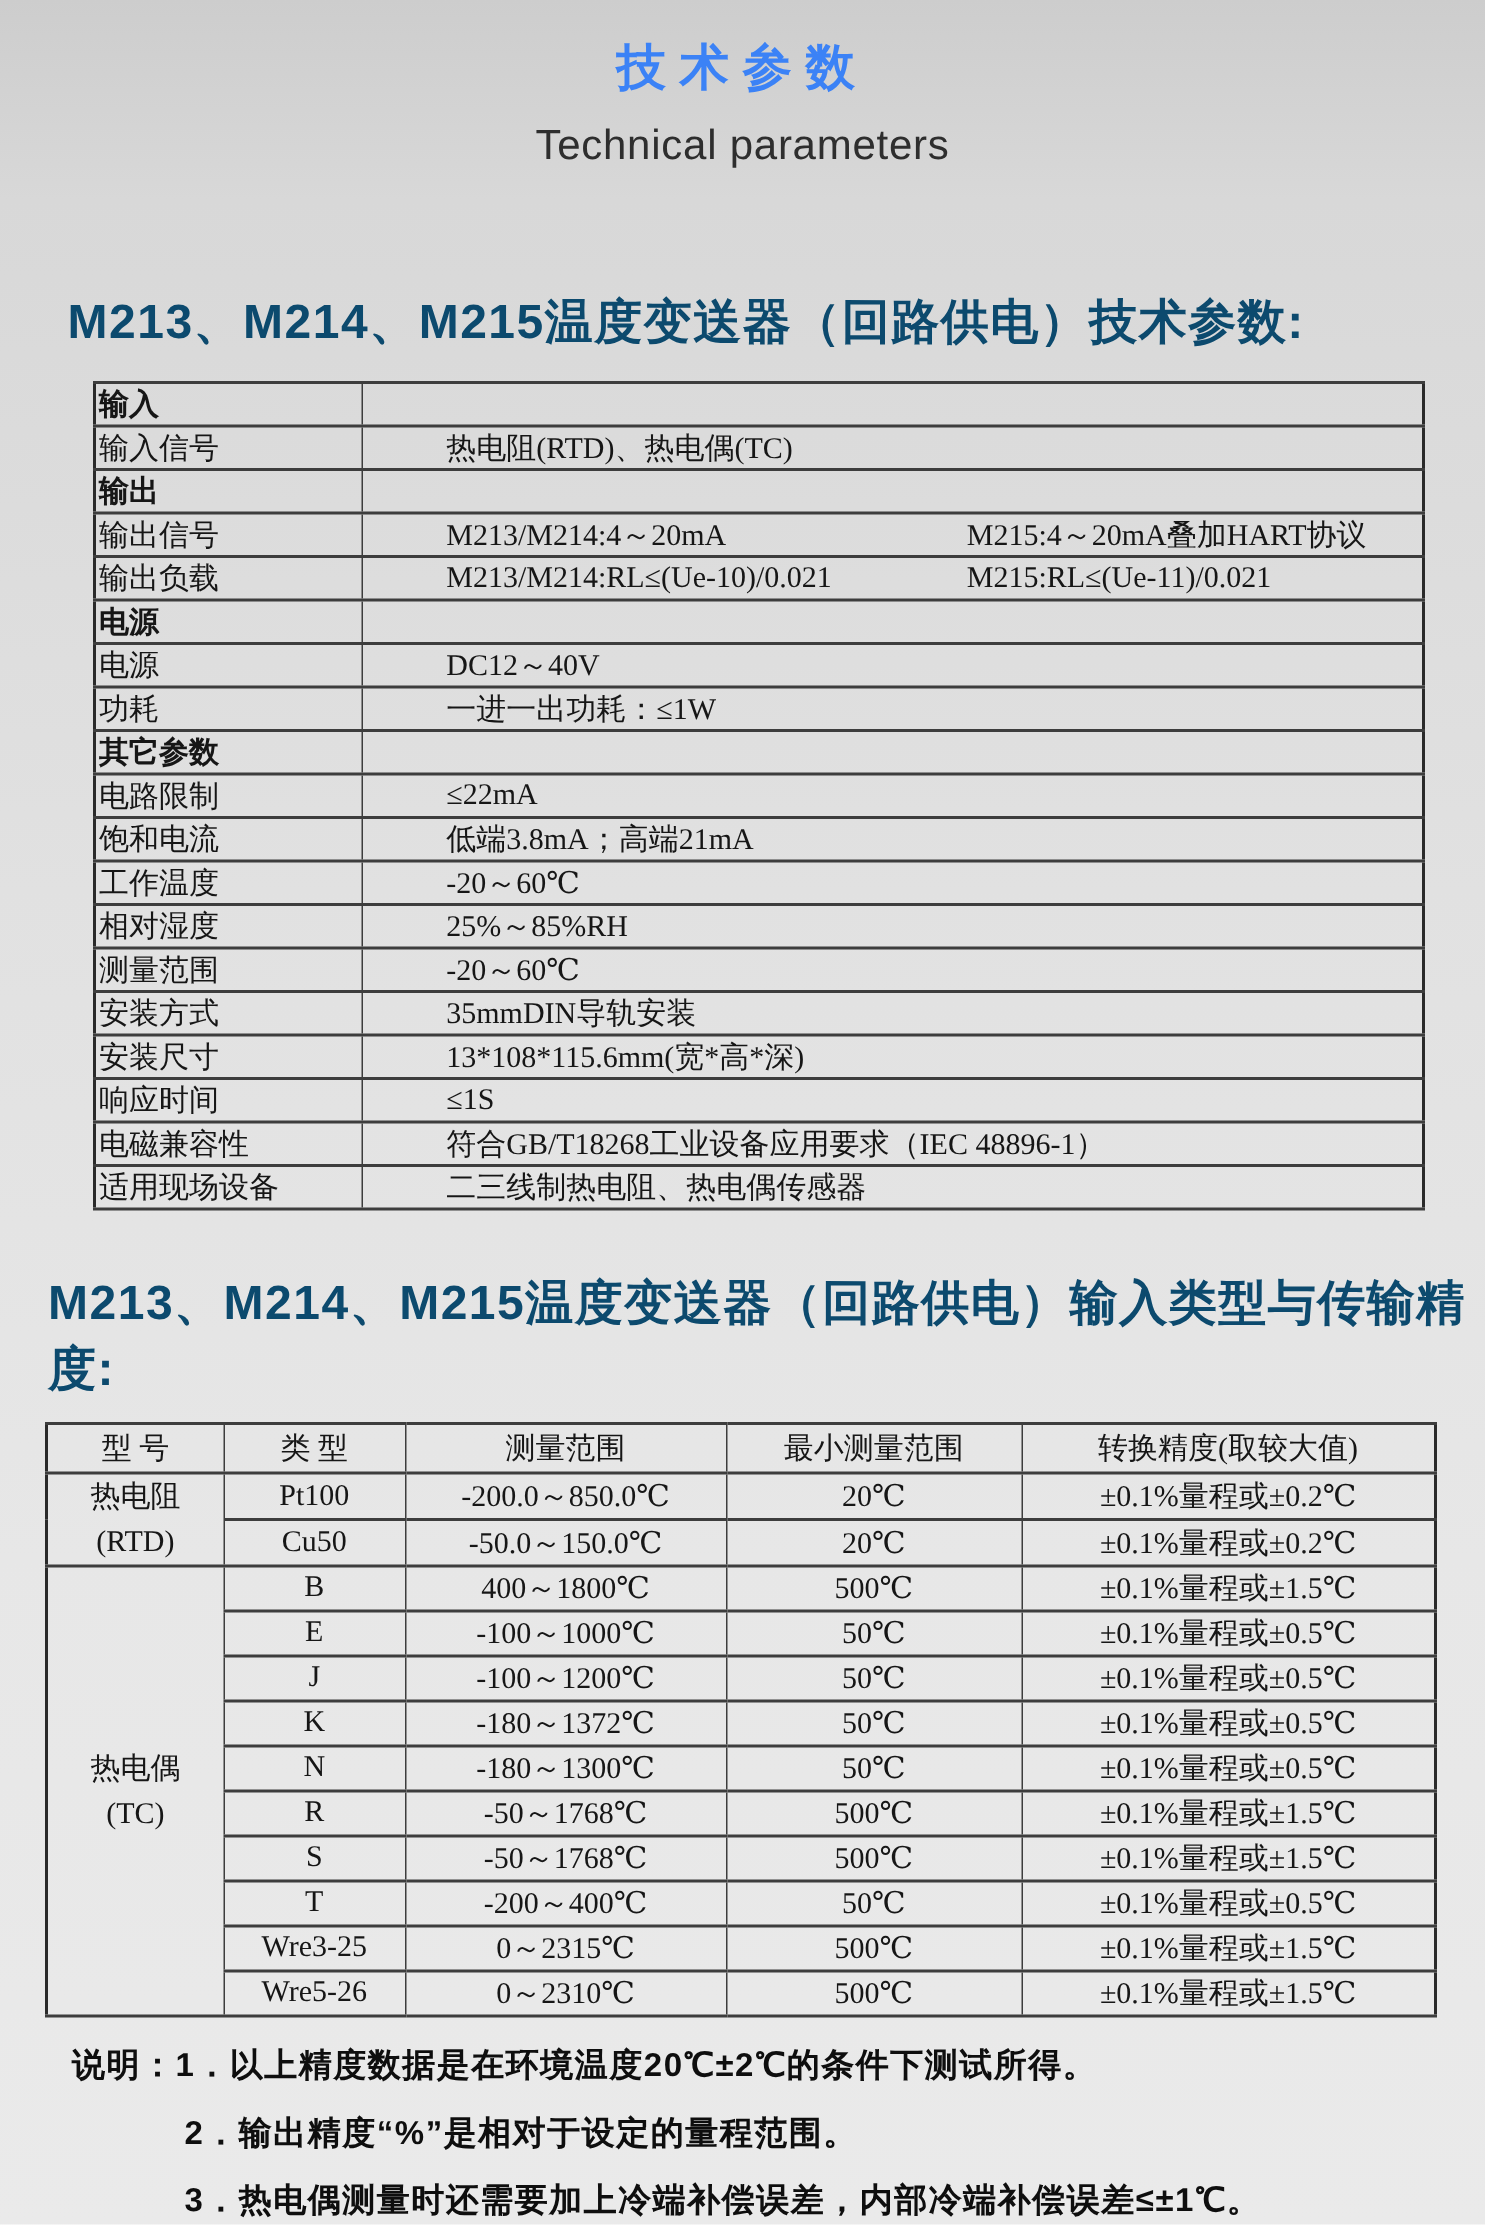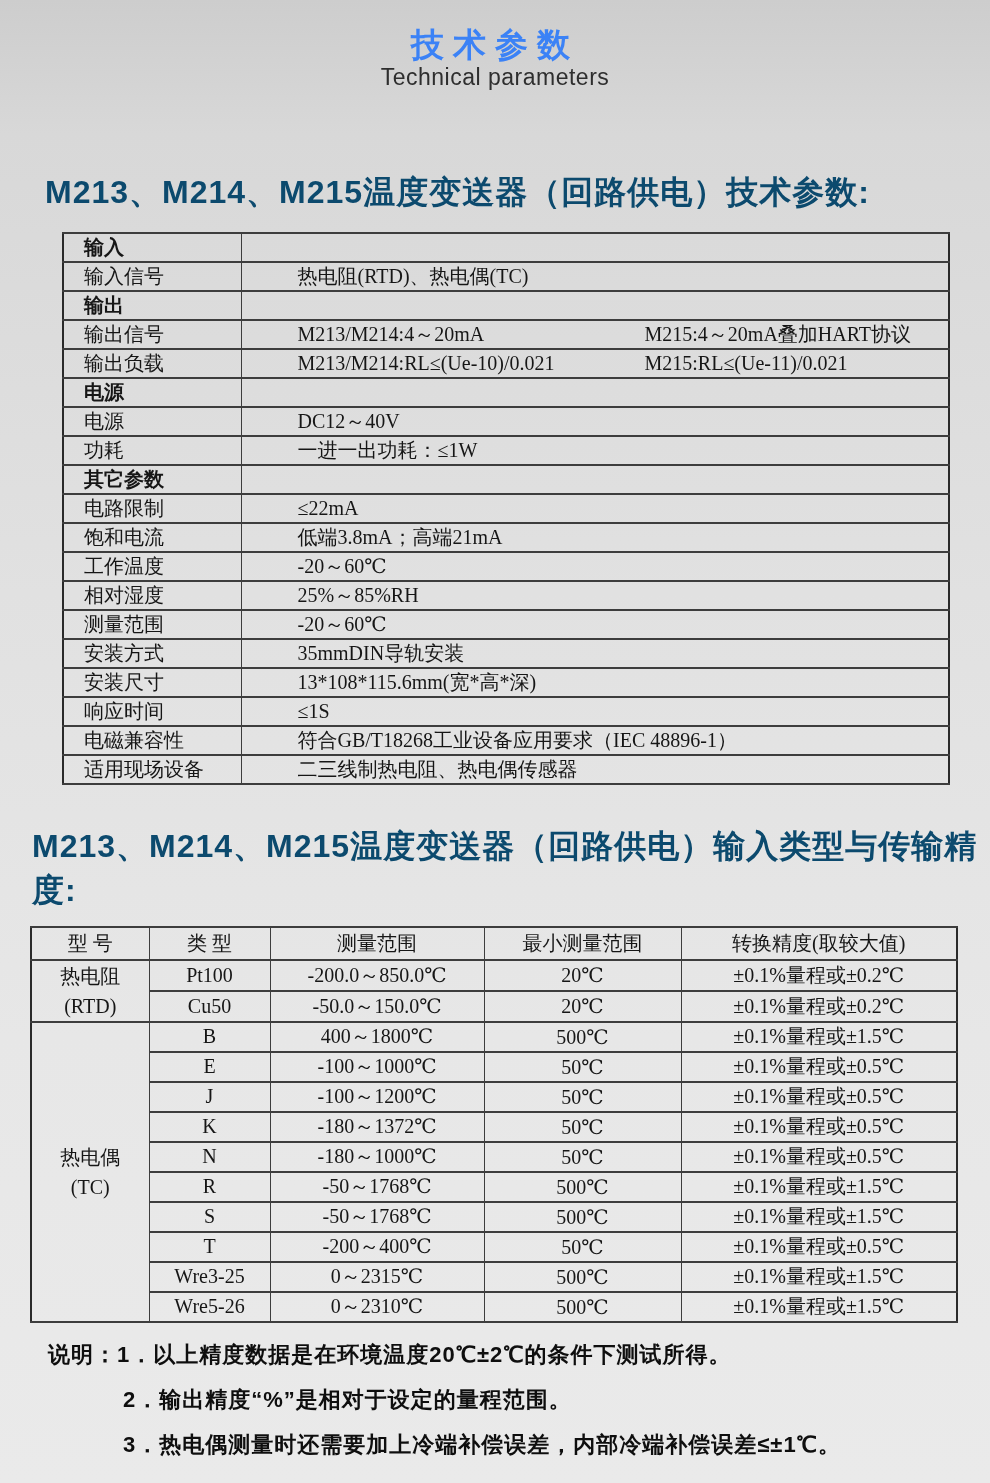--- a/index.html
+++ b/index.html
@@ -16,25 +16,25 @@
   
   .title-block { text-align: center; padding-top: 26px; }
   .title-cn {
     font-size: 33px;
     font-weight: 900;
     letter-spacing: 9px;
     color: #3b82f6;
     line-height: 1.15;
   }
   .title-en {
-    font-size: 23px;
+    font-size: 28px;
     font-weight: 400;
     color: #2e2e2e;
     letter-spacing: 0.5px;
-    margin-top: 0;
+    margin-top: 17px;
   }
 
   
   .sec-heading {
     font-size: 32px;
     font-weight: bold;
     color: #0c4a6e;
     letter-spacing: 1px;
   }
   .sec-heading-1 { margin: 80px 0 17px 45px; }
@@ -53,21 +53,21 @@
     border-top-width: 2px;
     border-bottom-width: 2px;
     overflow: hidden;
     white-space: nowrap;
   }
   table { border: 2px solid #2a2a2a; }
 
   
   .params-table { margin-left: 62px; width: 888px; }
   .params-table td { height: 28px; padding: 0 8px; }
-  .params-table .lbl { width: 178px; padding-left: 20px; }
+  .params-table .lbl { width: 178px; padding-left: 2px; }
   .params-table .hdr .lbl {
     font-family: "Liberation Sans", sans-serif;
     font-weight: bold;
     font-size: 20px;
   }
   .params-table .val { padding-left: 56px; }
   .params-table .val .cellwrap { display: flex; align-items: center; }
   .params-table .val .p1 { flex: 0 0 auto; }
   .params-table .split .p1 { min-width: 347px; }
 
@@ -249,21 +249,21 @@
     <td class="c4">±0.1%量程或±0.5℃</td>
   </tr>
   <tr>
     <td class="c1">K</td>
     <td class="c2">-180～1372℃</td>
     <td class="c3">50℃</td>
     <td class="c4">±0.1%量程或±0.5℃</td>
   </tr>
   <tr>
     <td class="c1">N</td>
-    <td class="c2">-180～1000℃</td>
+    <td class="c2">-180～1300℃</td>
     <td class="c3">50℃</td>
     <td class="c4">±0.1%量程或±0.5℃</td>
   </tr>
   <tr>
     <td class="c1">R</td>
     <td class="c2">-50～1768℃</td>
     <td class="c3">500℃</td>
     <td class="c4">±0.1%量程或±1.5℃</td>
   </tr>
   <tr>

